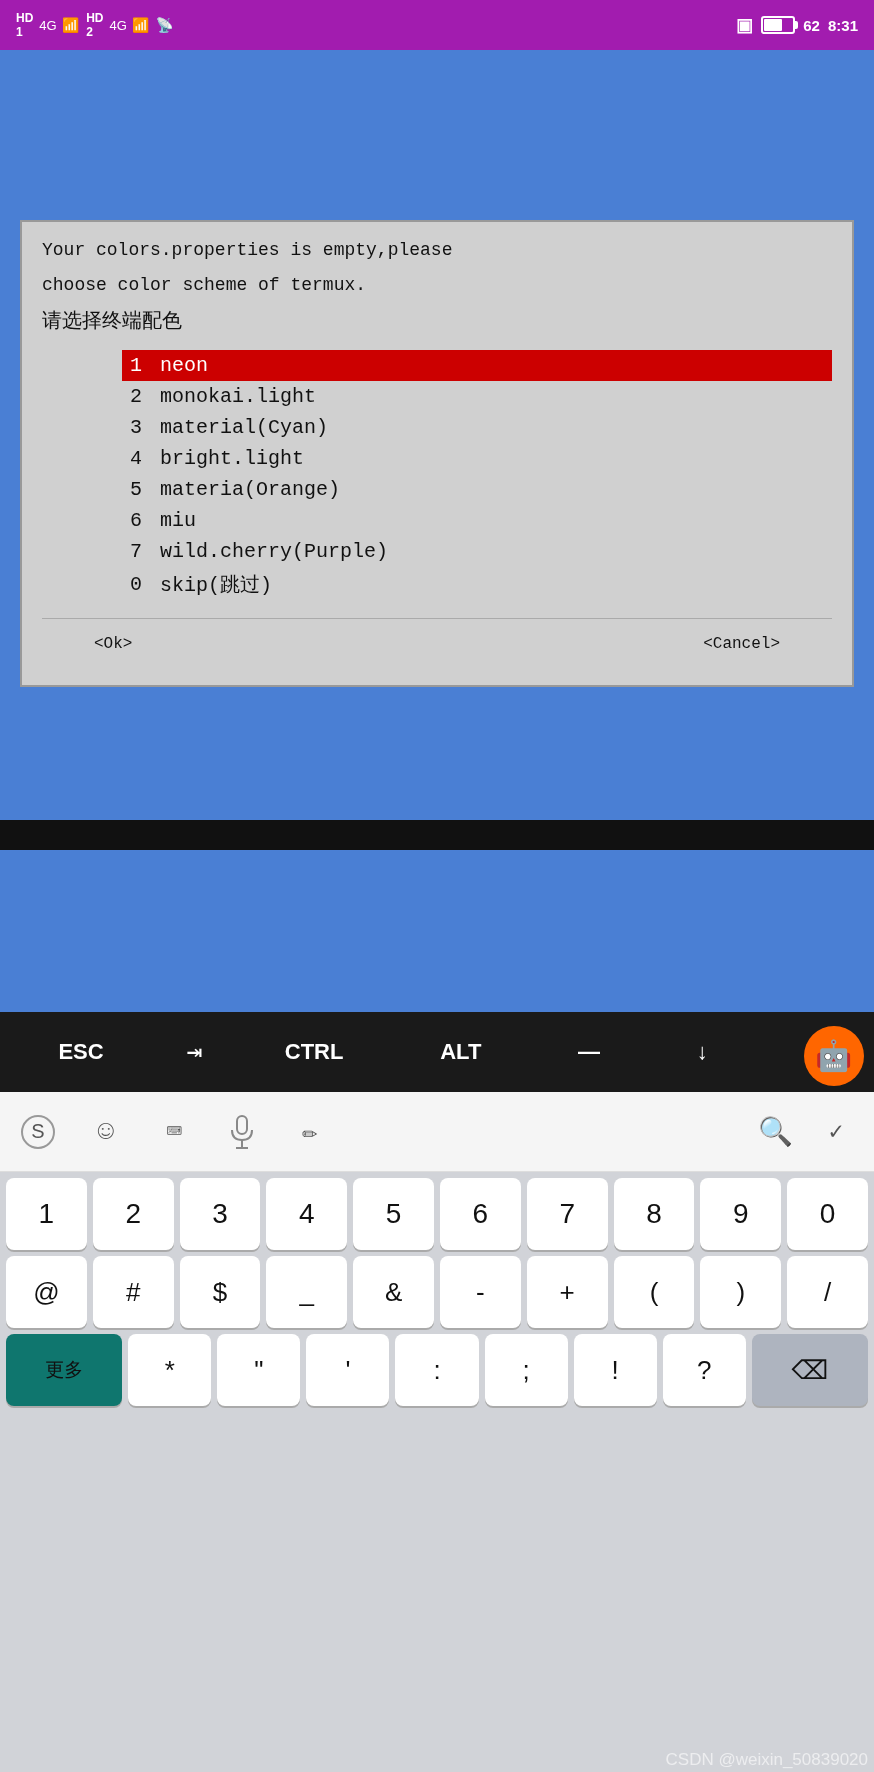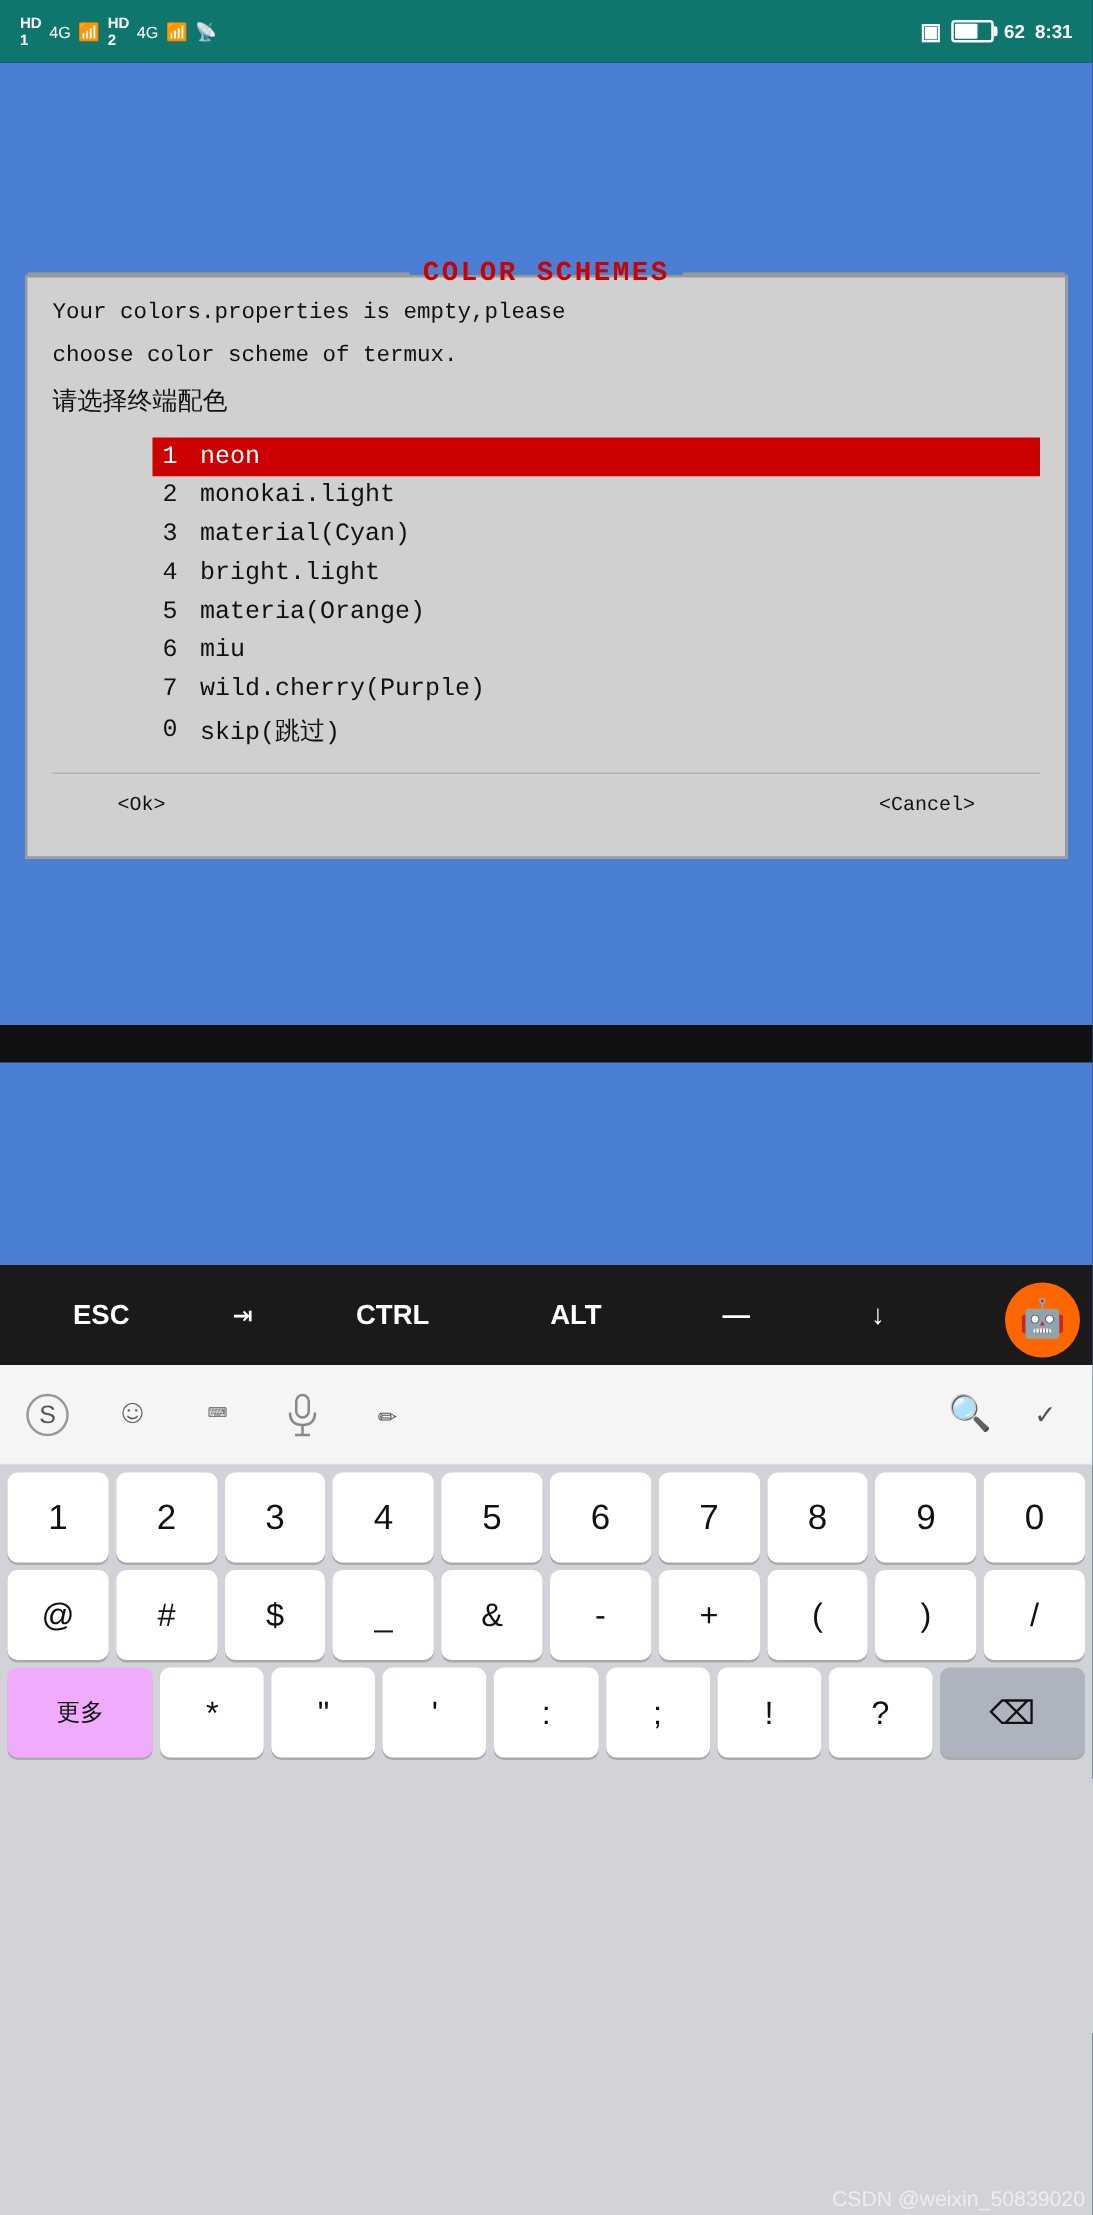--- a/index.html
+++ b/index.html
@@ -10,21 +10,21 @@
       background: #000;
       font-family: 'Courier New', Courier, monospace;
       overflow: hidden;
       position: relative;
     }
 
     
     .status-bar {
       width: 100%;
       height: 50px;
-      background: #0f766e;
+      background: #a21caf;
       display: flex;
       align-items: center;
       justify-content: space-between;
       padding: 0 16px;
       position: relative;
       z-index: 10;
     }
     .status-left {
       display: flex;
       align-items: center;
@@ -292,21 +292,21 @@
 
     .kb-key.wide {
       flex: 1.5;
     }
 
     .kb-key.backspace {
       background: #aeb4bf;
     }
 
     .kb-key.special {
-      background: #f0abfc;
+      background: #0f766e;
       font-size: 20px;
     }
 
     .kb-row-numbers .kb-key {
       font-size: 28px;
       font-weight: 500;
     }
 
     
     .watermark {
@@ -370,25 +370,20 @@
     </div>
   </div>
 
   <div class="terminal-region"></div>
 
   <div class="terminal-black"></div>
 
   <div class="dialog-wrapper">
     <div class="dialog">
 
-      <div class="dialog-title-bar">
-        <div class="dialog-title-line"></div>
-        <span class="dialog-title-text">COLOR SCHEMES</span>
-        <div class="dialog-title-line"></div>
-      </div>
 
       <div class="dialog-body">
         <div class="dialog-message">Your colors.properties is empty,please</div>
         <div class="dialog-message">choose color scheme of termux.</div>
         <div class="dialog-chinese">请选择终端配色</div>
 
         <div class="menu-list">
           <div class="menu-item selected">
             <span class="menu-item-num">1</span>
             <span>neon</span>

